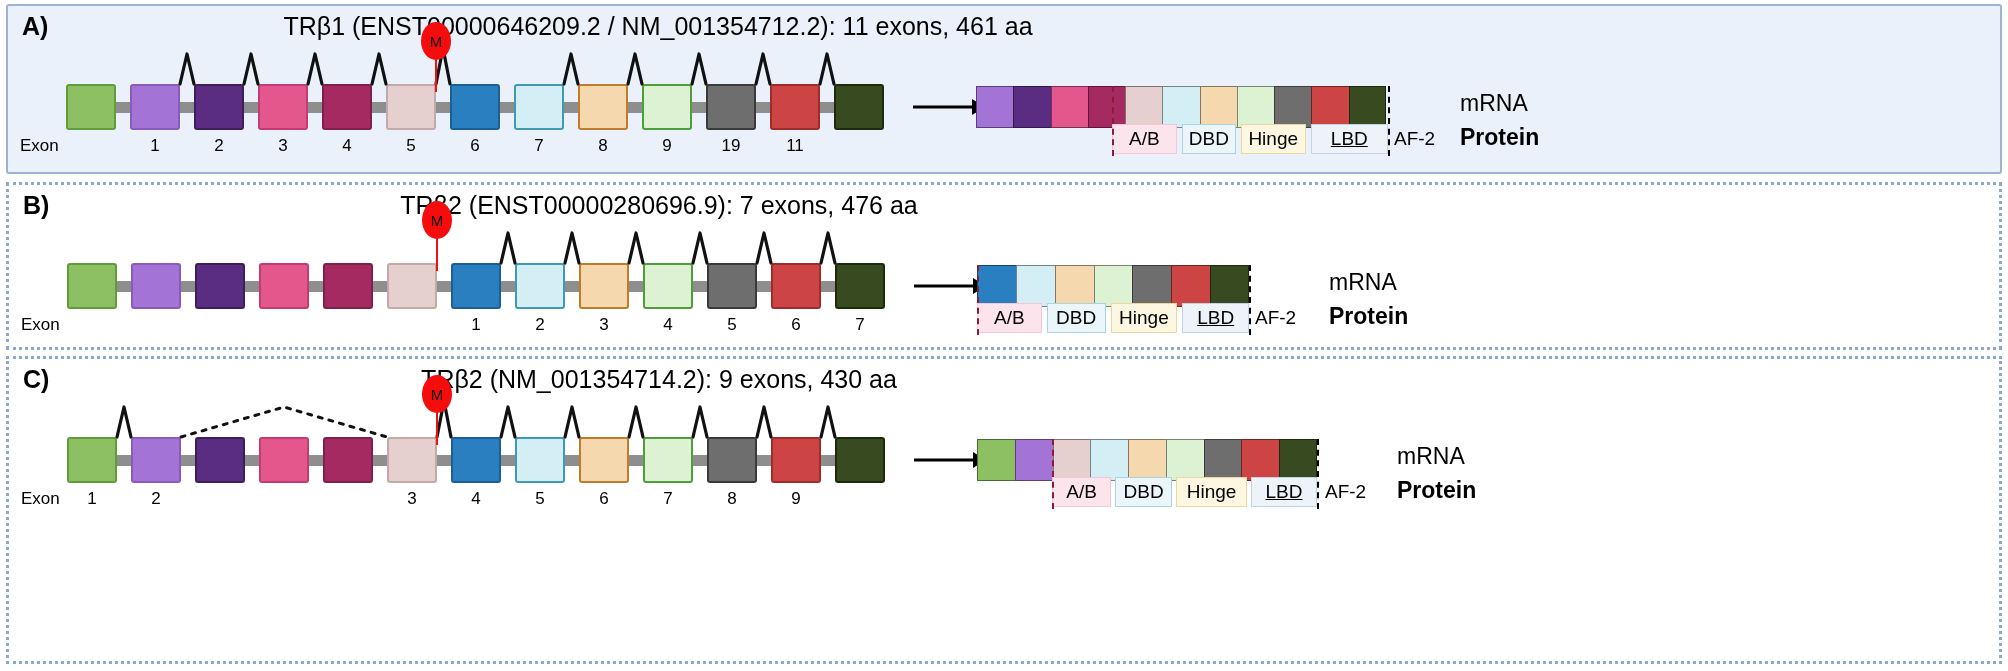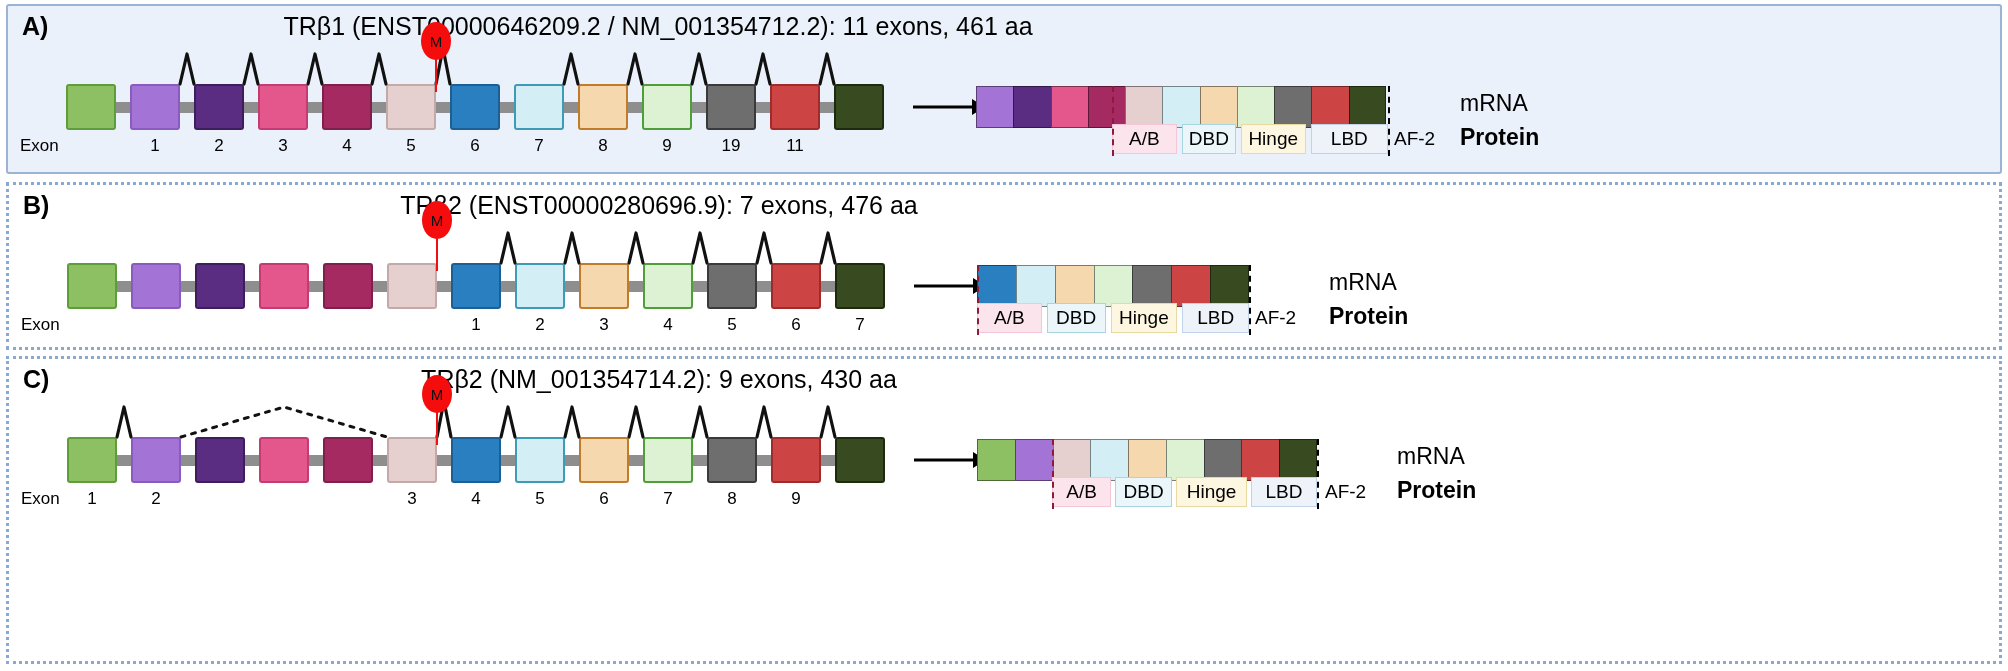--- a/index.html
+++ b/index.html
@@ -108,21 +108,21 @@
 
   
   .protein-bar { position: absolute; display: flex; align-items: stretch; }
   .dom {
     display: flex; align-items: center; justify-content: center;
     font-size: 19px; color: #000; white-space: nowrap;
   }
   .dom-ab    { background:#fbe4ec; border:1.5px solid #f5c6d8; }
   .dom-dbd   { background:#eaf6fa; border:1.5px solid #a9d5e3; }
   .dom-hinge { background:#fdf6e0; border:1.5px solid #e8d9a0; }
-  .dom-lbd   { background:#eef3fa; border:1.5px solid #c2d2e8; }
+  .dom-lbd   { background:#eef3fa; border:1.5px solid #c2d2e8;text-decoration:underline; }
 
   .dashline {
     position: absolute; width: 0;
     border-left: 2.5px dashed #000;
   }
   .dashline.crimson { border-left-color: #8c1b3a; }
 
   .af2 { position: absolute; font-size: 19px; color: #000; white-space: nowrap; }
 
   svg.splice { position: absolute; overflow: visible; }

